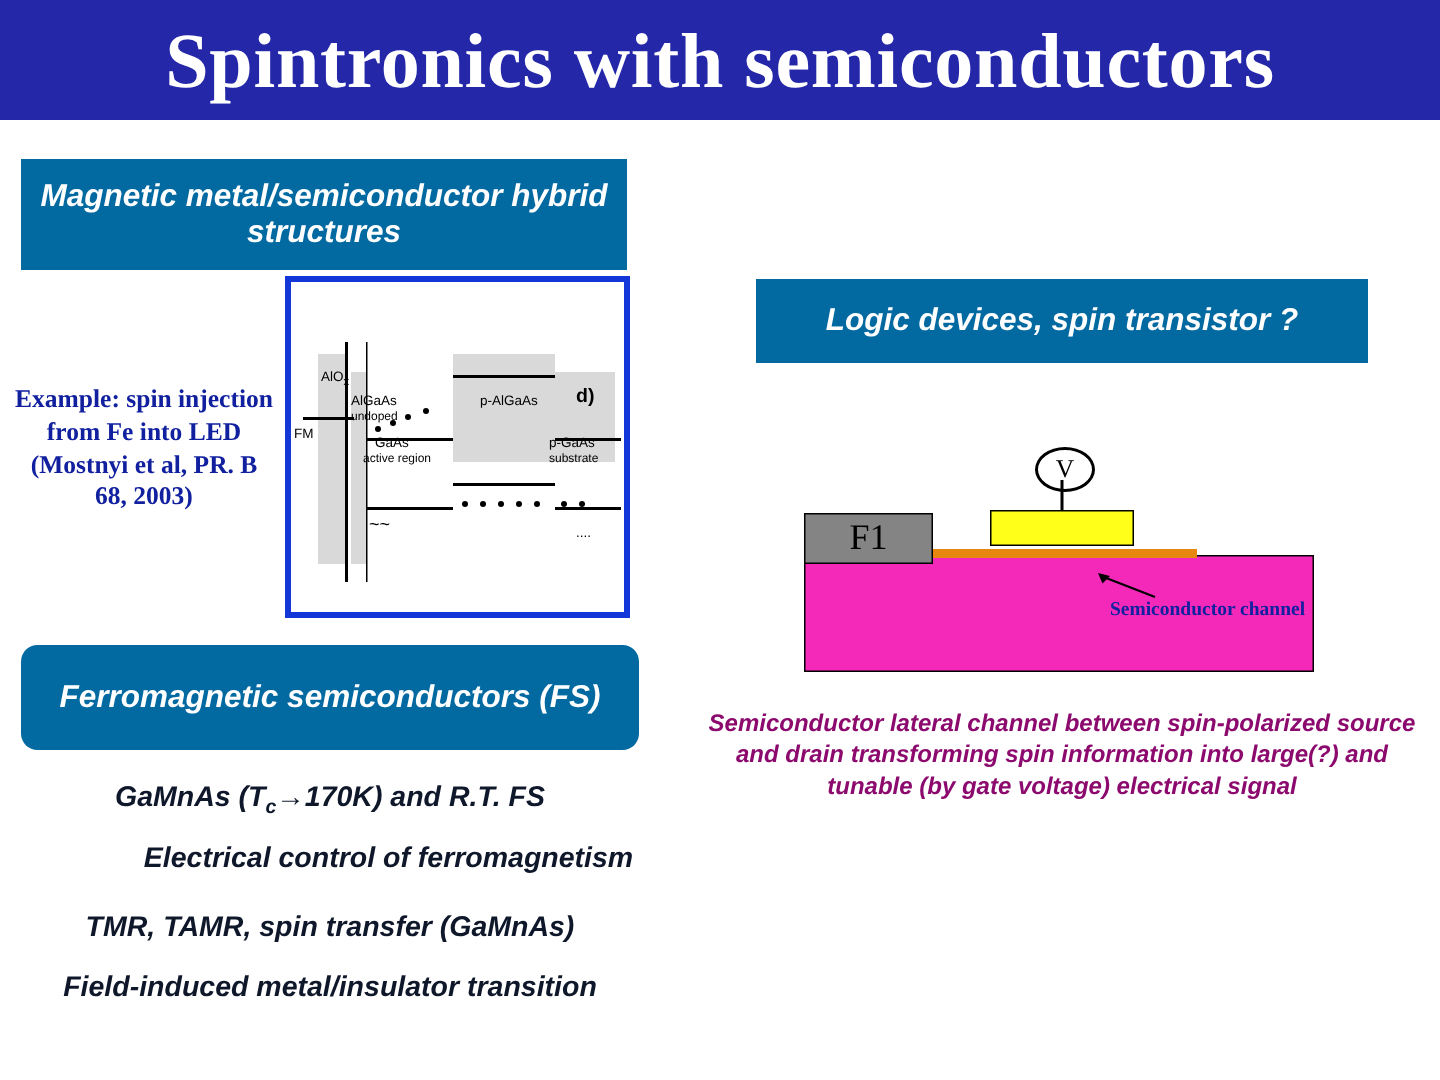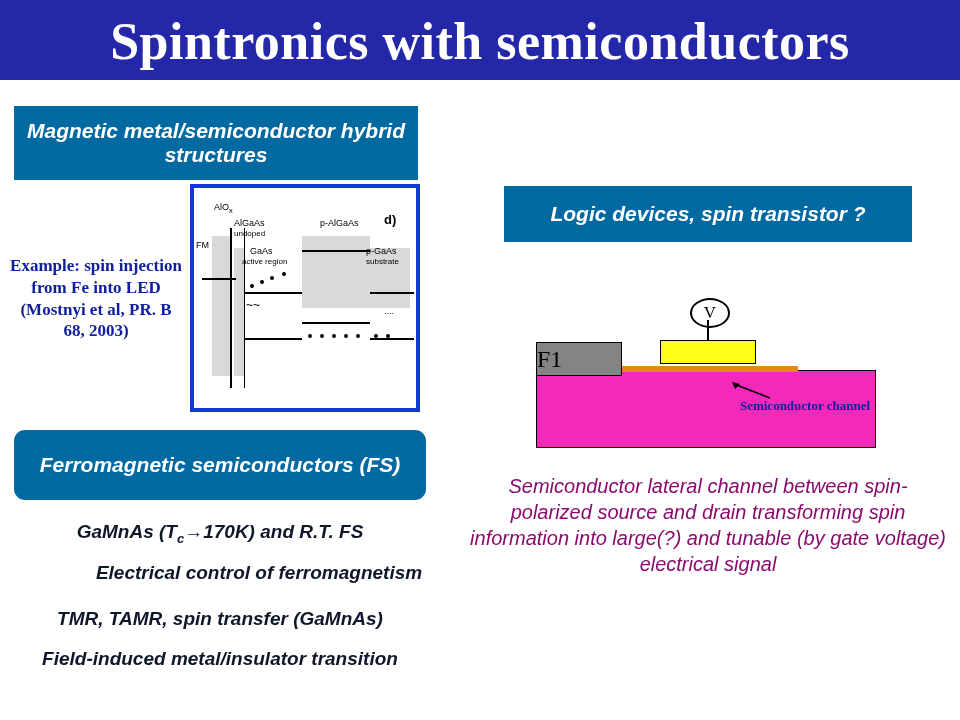--- a/index.html
+++ b/index.html
@@ -89,20 +89,21 @@
     border: 4px solid #1236d8;
     box-sizing: border-box;
     overflow: hidden;
   }
   #band-figure .lbl {
     position: absolute;
     font-family: "Liberation Sans", sans-serif;
     font-size: 9px;
     color: #000000;
     white-space: nowrap;
+    margin-top: 44px;
   }
   #band-figure .lbl.small { font-size: 8px; }
   #band-figure .lbl.big { font-size: 13px; font-weight: bold; }
 
   .grayblock { position: absolute; background: #d9d9d9; }
   .blackline { position: absolute; background: #000000; }
 
   
   .left-bullet {
     position: absolute;
@@ -144,21 +145,21 @@
   }
   .tr-contact {
     position: absolute;
     top: 52px;
     width: 86px; height: 34px;
     background: #848484;
     border: 1px solid #000000;
     box-sizing: border-box;
     display: flex;
     align-items: center;
-    justify-content: flex-start;
+    justify-content: center;
     font-family: "Liberation Serif", serif;
     font-size: 24px;
     color: #000000;
   }
   #tr-f1 { left: 36px; }
   #tr-f2 { left: 290px; }
   #tr-gate {
     position: absolute;
     left: 160px; top: 50px;
     width: 96px; height: 24px;
@@ -204,22 +205,22 @@
   }
 
   
   #right-caption {
     position: absolute;
     left: 470px; top: 473px;
     width: 476px;
     text-align: center;
     font-family: "Liberation Sans", sans-serif;
     font-style: italic;
-    font-weight: normal;
-    font-size: 20px;
+    font-weight: bold;
+    font-size: 16px;
     color: #8c0a6e;
     line-height: 1.3;
   }
 </style>
 </head>
 <body>
 
 <div id="title-banner">
   <div id="title-text">Spintronics with semiconductors</div>
 </div>

